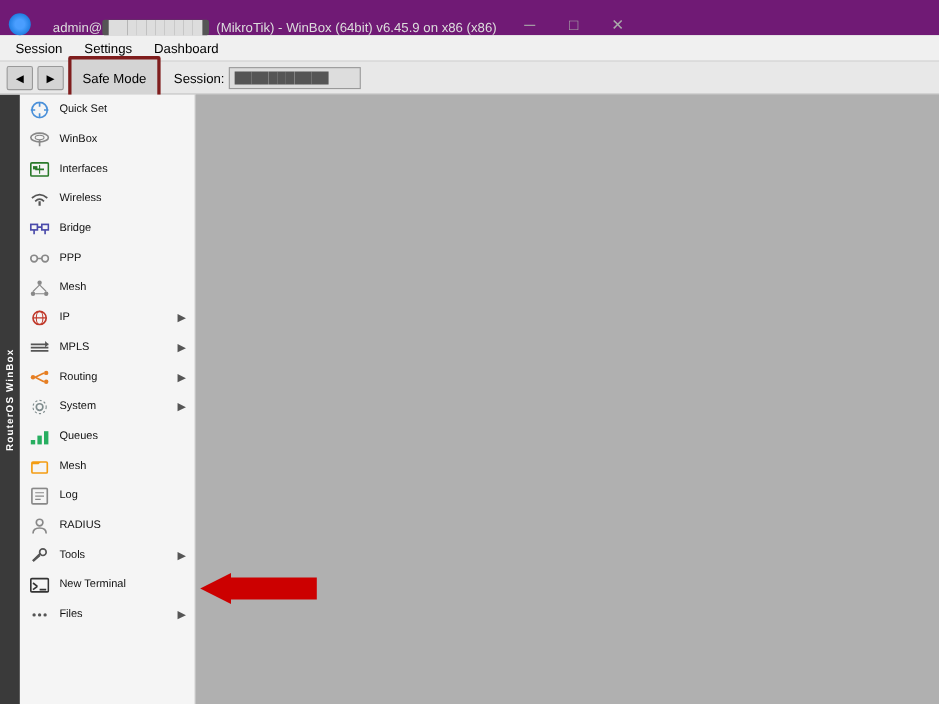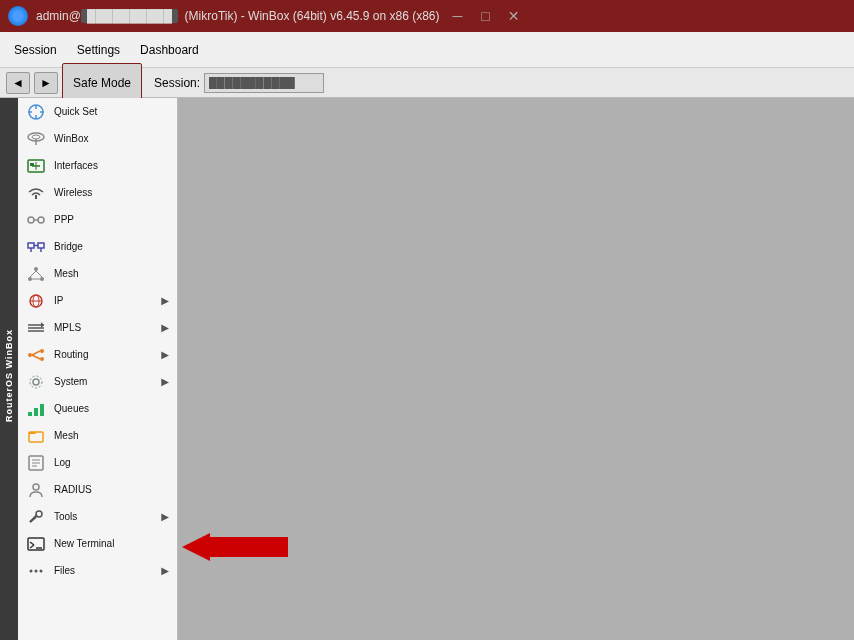--- a/index.html
+++ b/index.html
@@ -7,27 +7,27 @@
       width: 854px;
       height: 640px;
       font-family: 'Segoe UI', Tahoma, Geneva, Verdana, sans-serif;
       font-size: 13px;
       background: #c0c0c0;
       overflow: hidden;
     }
 
     
     #title-bar {
-      background: #7f1d1d;
+      background: #701a75;
       color: white;
       height: 32px;
       display: flex;
-      align-items: center;
+      align-items: flex-end;
       padding: 0 8px;
-      gap: 8px;
+      gap: 20px;
       user-select: none;
     }
     #title-bar .title-logo {
       width: 20px;
       height: 20px;
       background: radial-gradient(circle, #4a9eff 30%, #0066cc 100%);
       border-radius: 50%;
       flex-shrink: 0;
     }
     .title-btn {
@@ -39,21 +39,21 @@
       cursor: pointer;
       color: #aaa;
       font-size: 14px;
       border: none;
       background: transparent;
     }
 
     
     #menu-bar {
       background: #f0f0f0;
-      height: 36px;
+      height: 24px;
       display: flex;
       align-items: center;
       padding: 0 4px;
       border-bottom: 1px solid #ccc;
     }
     .menu-item {
       padding: 2px 10px;
       cursor: pointer;
       font-size: 12px;
     }
@@ -77,21 +77,21 @@
       display: flex;
       align-items: center;
       justify-content: center;
       cursor: pointer;
       font-size: 12px;
     }
     .safe-mode-btn {
       height: 40px;
       padding: 0 10px;
       background: #d4d4d4;
-      border: 1px solid #7f1d1d;
+      border: 3px solid #7f1d1d;
       border-radius: 2px;
       cursor: pointer;
       font-size: 12px;
       display: flex;
       align-items: center;
     }
     .session-label {
       font-size: 12px;
       margin-left: 8px;
     }
@@ -266,41 +266,41 @@
           <svg width="18" height="16" viewBox="0 0 18 16">
             <line x1="9" y1="14" x2="9" y2="10" stroke="#555" stroke-width="2"></line>
             <path d="M5 10 Q9 6 13 10" fill="none" stroke="#555" stroke-width="1.5"></path>
             <path d="M2 7 Q9 1 16 7" fill="none" stroke="#555" stroke-width="1.5"></path>
           </svg>
         </div>
         <span class="item-label">Wireless</span>
       </div>
 
       <div class="sidebar-item">
-        <div class="item-icon">
-          <svg width="18" height="16" viewBox="0 0 18 16">
-            <circle cx="4" cy="8" r="3" fill="none" stroke="#888" stroke-width="1.5"></circle>
-            <circle cx="14" cy="8" r="3" fill="none" stroke="#888" stroke-width="1.5"></circle>
-            <line x1="7" y1="8" x2="11" y2="8" stroke="#888" stroke-width="1.5"></line>
-          </svg>
-        </div>
-        <span class="item-label">PPP</span>
-      </div>
-
-      <div class="sidebar-item">
         <div class="item-icon icon-bridge">
           <svg width="18" height="16" viewBox="0 0 18 16">
             <rect x="1" y="4" width="6" height="5" fill="none" stroke="#4a4aaa" stroke-width="1.5"></rect>
             <rect x="11" y="4" width="6" height="5" fill="none" stroke="#4a4aaa" stroke-width="1.5"></rect>
             <line x1="7" y1="6.5" x2="11" y2="6.5" stroke="#4a4aaa" stroke-width="1.5"></line>
             <line x1="4" y1="9" x2="4" y2="13" stroke="#4a4aaa" stroke-width="1.5"></line>
             <line x1="14" y1="9" x2="14" y2="13" stroke="#4a4aaa" stroke-width="1.5"></line>
           </svg>
         </div>
         <span class="item-label">Bridge</span>
+      </div>
+
+      <div class="sidebar-item">
+        <div class="item-icon">
+          <svg width="18" height="16" viewBox="0 0 18 16">
+            <circle cx="4" cy="8" r="3" fill="none" stroke="#888" stroke-width="1.5"></circle>
+            <circle cx="14" cy="8" r="3" fill="none" stroke="#888" stroke-width="1.5"></circle>
+            <line x1="7" y1="8" x2="11" y2="8" stroke="#888" stroke-width="1.5"></line>
+          </svg>
+        </div>
+        <span class="item-label">PPP</span>
       </div>
 
       <div class="sidebar-item">
         <div class="item-icon">
           <svg width="18" height="16" viewBox="0 0 18 16">
             <circle cx="9" cy="3" r="2" fill="#888"></circle>
             <circle cx="3" cy="13" r="2" fill="#888"></circle>
             <circle cx="15" cy="13" r="2" fill="#888"></circle>
             <line x1="9" y1="5" x2="3" y2="11" stroke="#888" stroke-width="1"></line>
             <line x1="9" y1="5" x2="15" y2="11" stroke="#888" stroke-width="1"></line>

